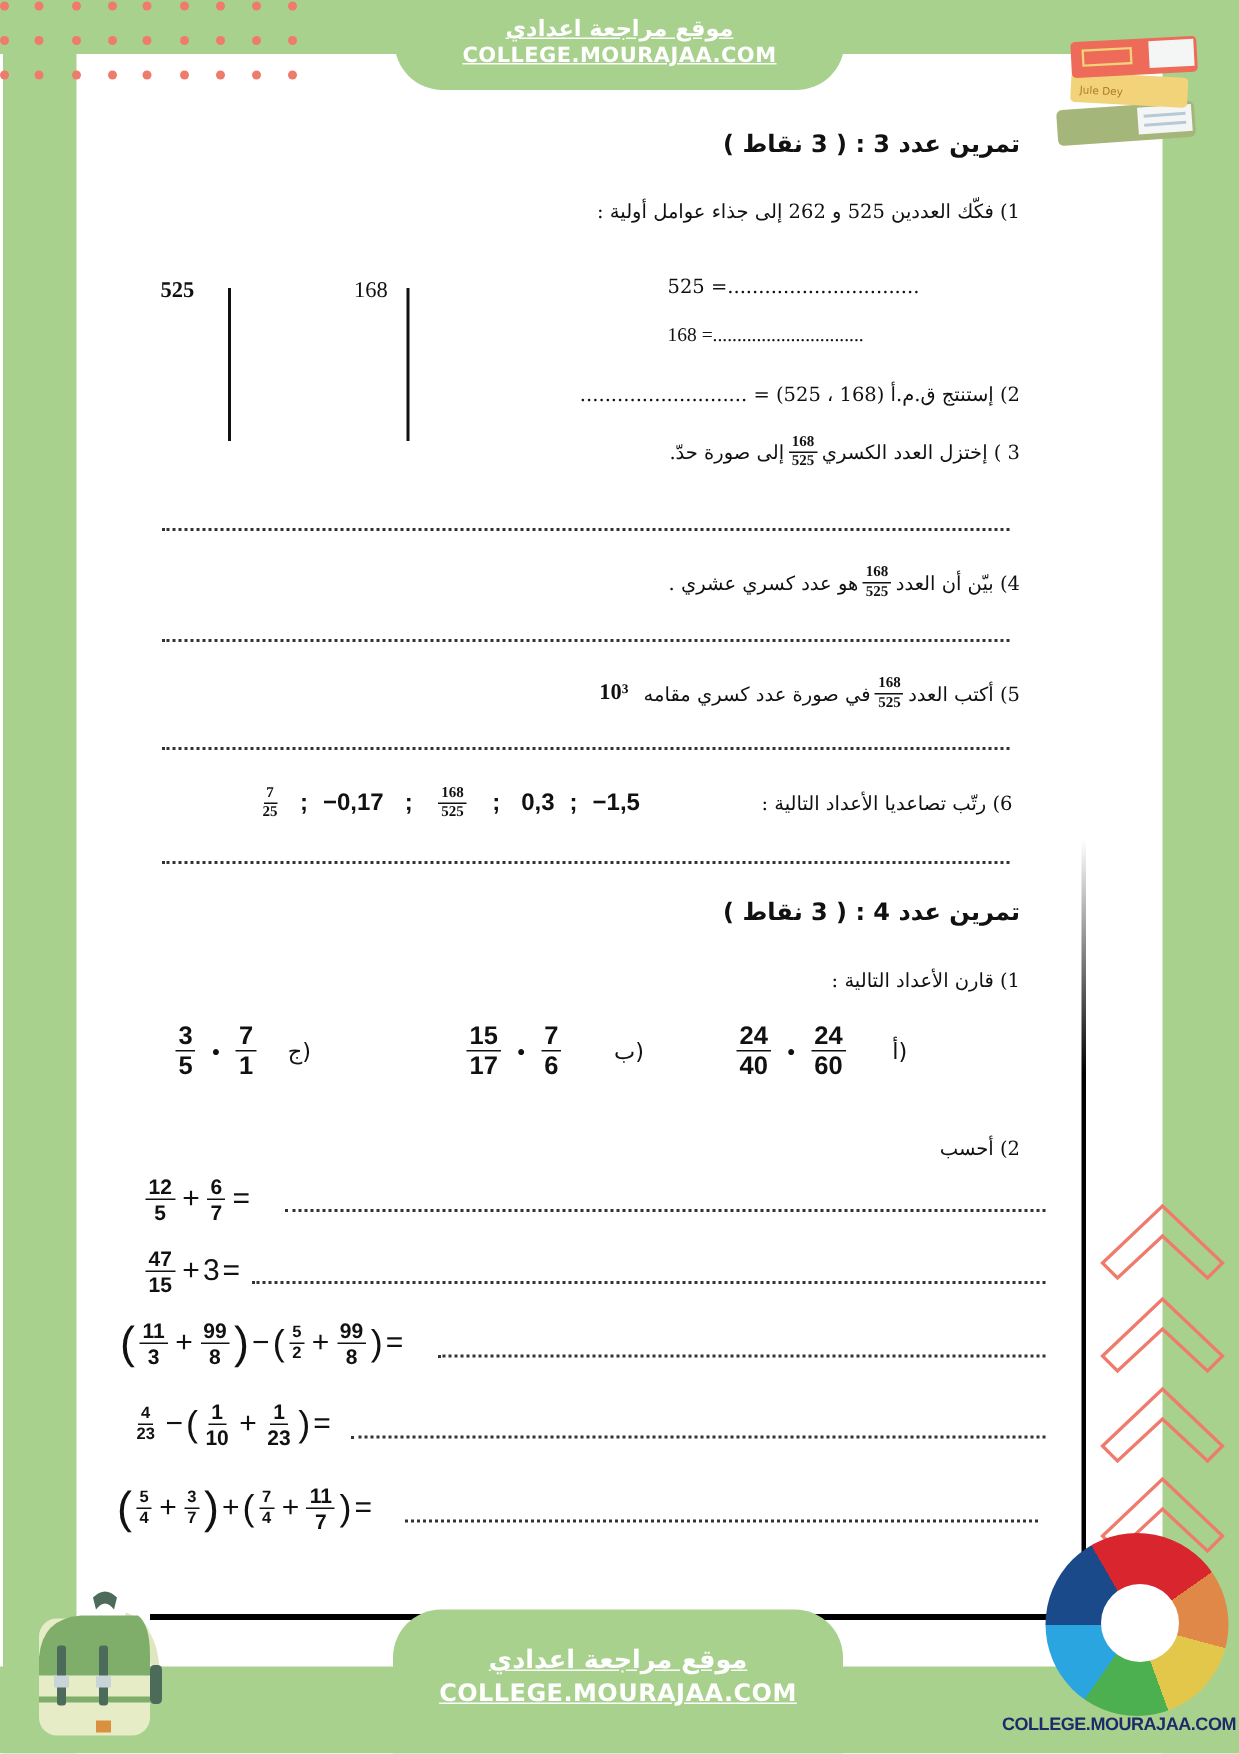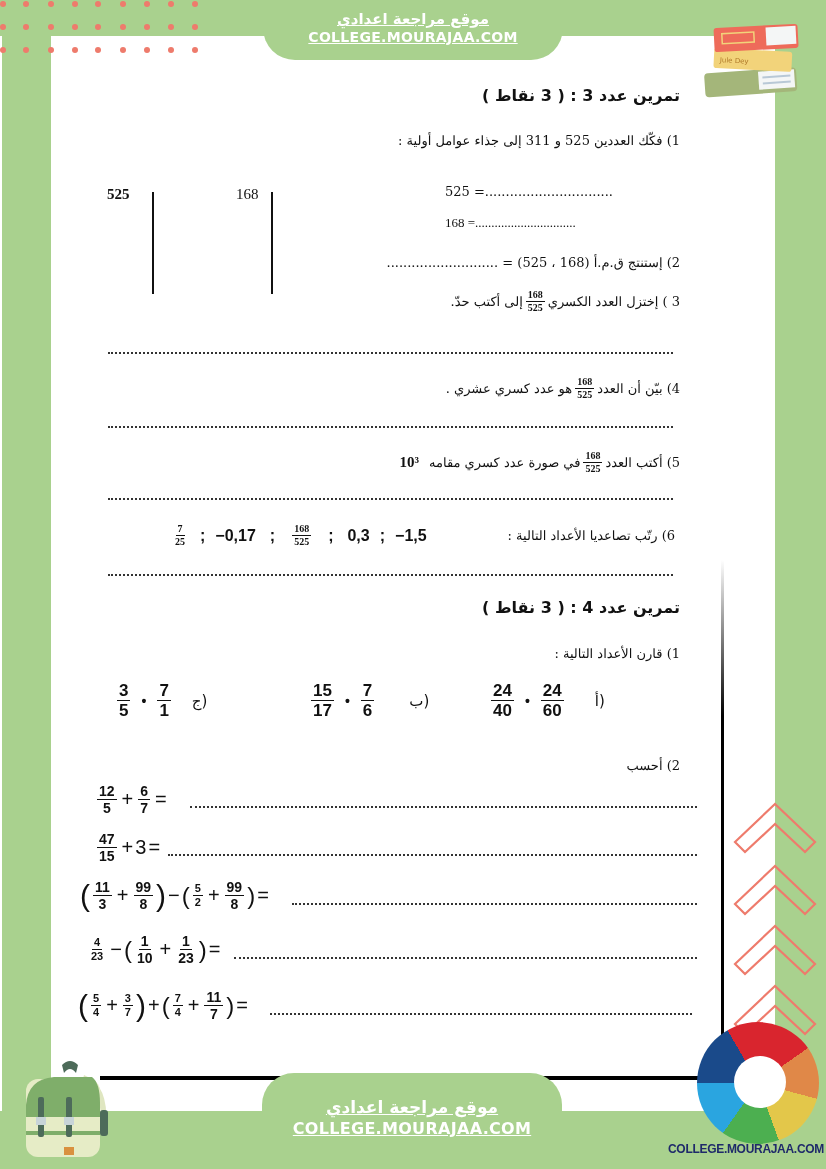--- a/index.html
+++ b/index.html
@@ -120,38 +120,38 @@
   <g transform="rotate(-3 55 25)">
     <rect x="14" y="14" width="84" height="24" rx="3" fill="#ee6b5a"></rect>
     <rect x="66" y="16" width="30" height="18" fill="#f4f6f6"></rect>
     <rect x="22" y="20" width="32" height="10" fill="none" stroke="#f2d37a" stroke-width="1.5"></rect>
   </g>
 </svg>
 
 <div class="paper"></div>
 
 <div class="abs rtl ex-title" style="right:146px;top:86px;">تمرين عدد 3 : ( 3 نقاط )</div>
-<div class="abs rtl q" style="right:146px;top:133px;">1) فكّك العددين 525 و 311 إلى جذاء عوامل أولية :</div>
+<div class="abs rtl q" style="right:146px;top:133px;">1) فكّك العددين 525 و 262 إلى جذاء عوامل أولية :</div>
 
 <div class="abs num-bold" style="left:107px;top:186px;">525</div>
 <div class="vline" style="left:152px;top:192px;height:102px;"></div>
 <div class="abs num-bold" style="left:236px;top:186px;font-weight:normal;">168</div>
 <div class="vline" style="left:271px;top:192px;height:102px;"></div>
 
 <div class="abs q" style="left:445px;top:184px;">525 =...............................</div>
 <div class="abs q" style="left:445px;top:215px;font-family:Liberation Serif, serif;">168 =...............................</div>
 <div class="abs rtl q" style="right:146px;top:255px;">2) إستنتج ق.م.أ (168 ، 525) = ...........................</div>
 
 <div class="abs rtl q" style="right:146px;top:290px;display:flex;align-items:center;">
   <span>3 ) إختزل العدد الكسري</span>
   <span class="frac small">
       <span class="n">168</span>
       <span class="d">525</span>
     </span>
-  <span>إلى أكتب حدّ.</span>
+  <span>إلى صورة حدّ.</span>
 </div>
 <div class="dots-line" style="left:108px;top:352px;width:565px;"></div>
 
 <div class="abs rtl q" style="right:146px;top:377px;display:flex;align-items:center;">
   <span>4) بيّن أن العدد</span>
   <span class="frac small">
       <span class="n">168</span>
       <span class="d">525</span>
     </span>
   <span>هو عدد كسري عشري .</span>

